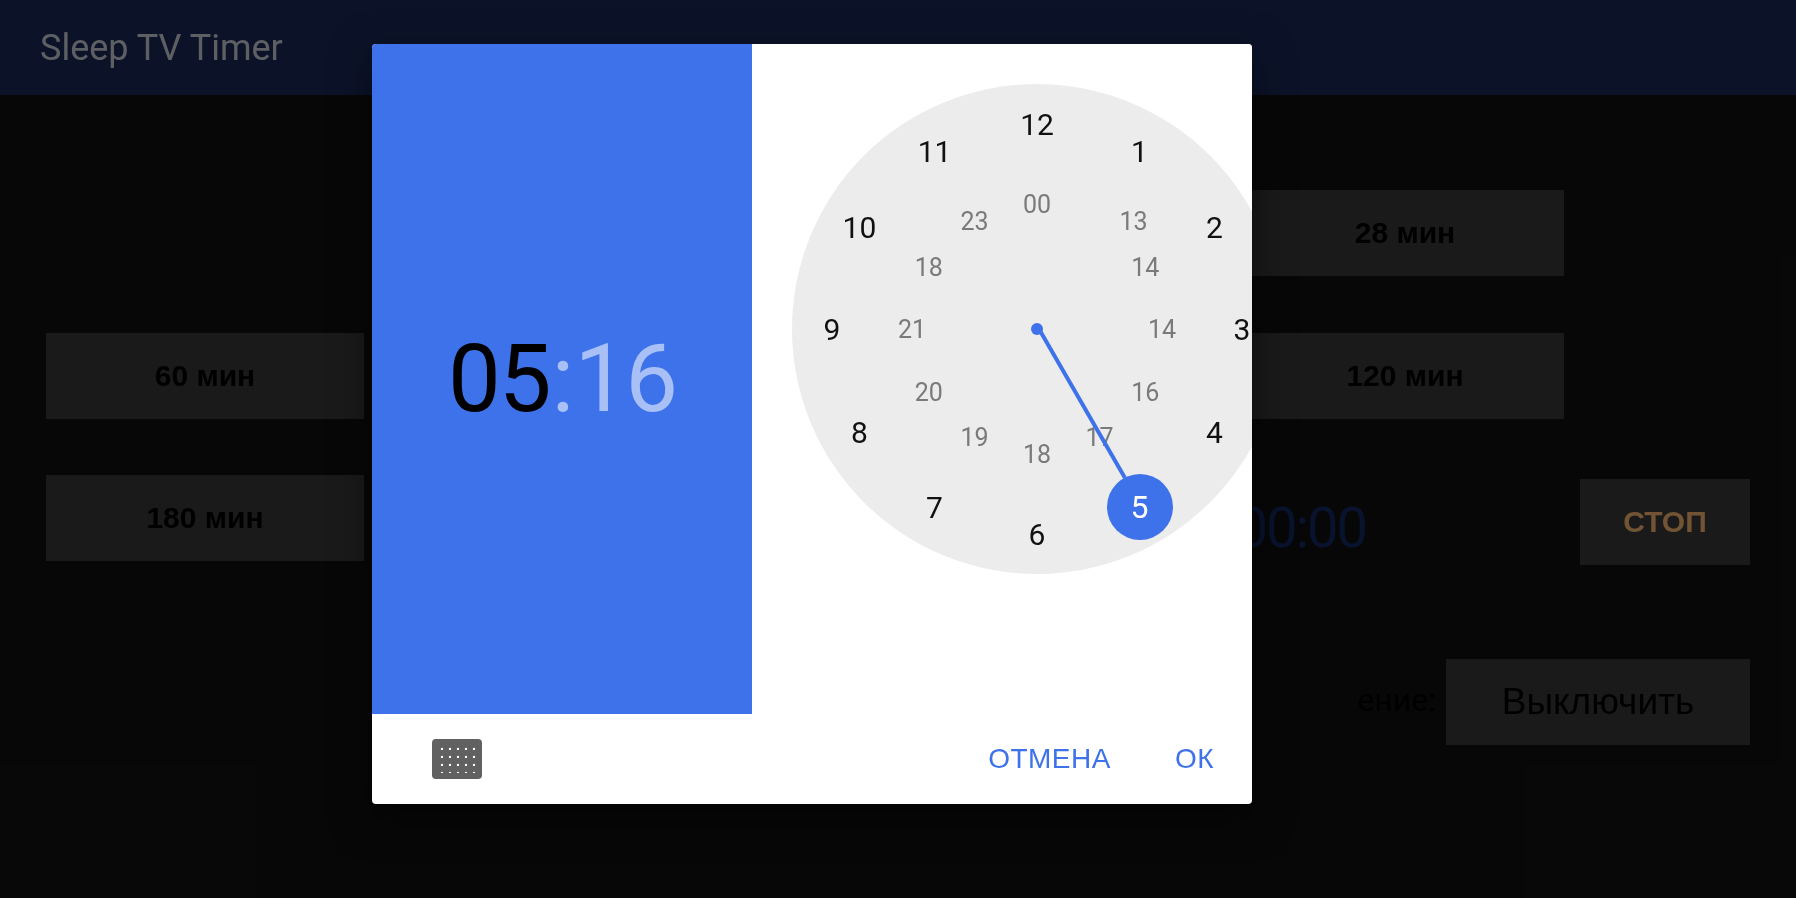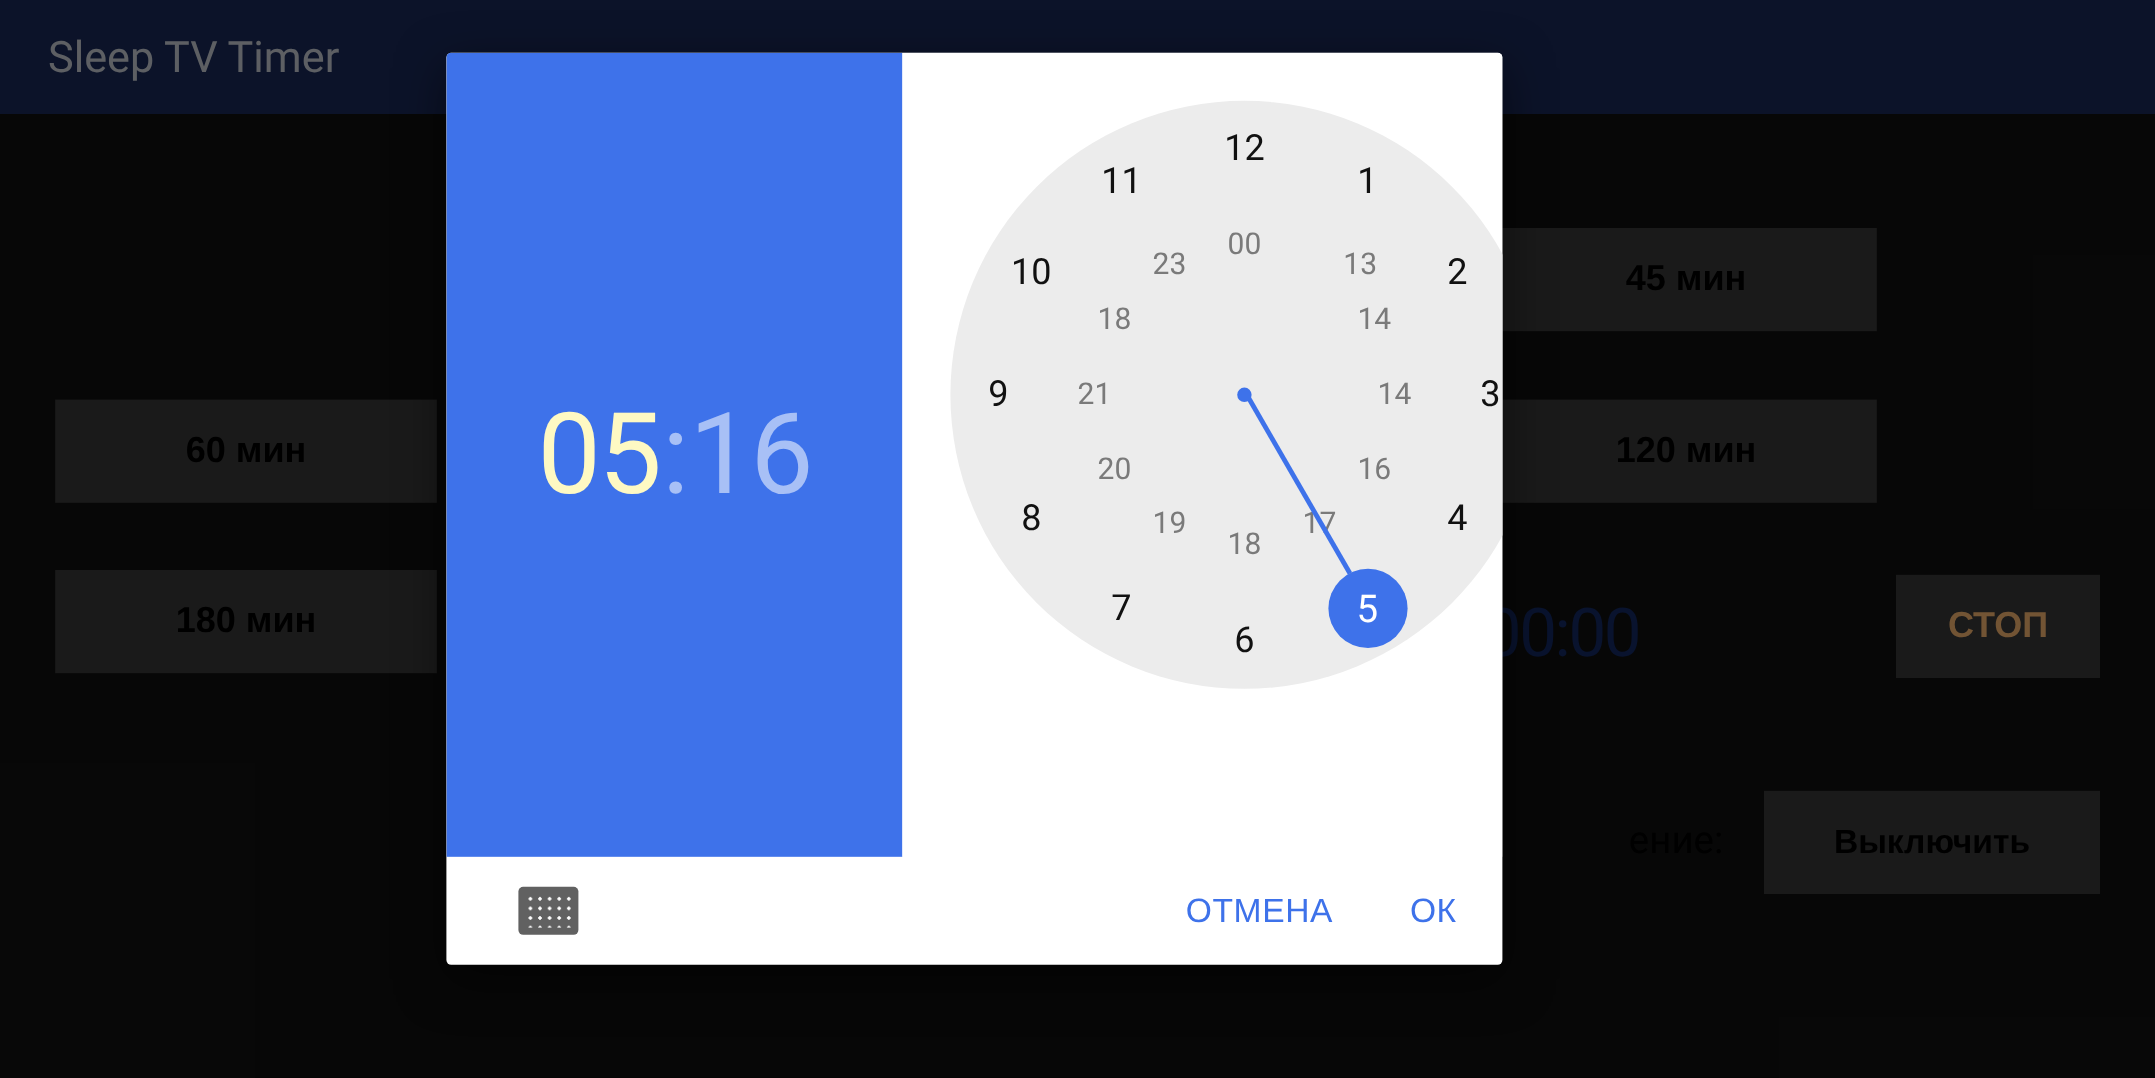--- a/index.html
+++ b/index.html
@@ -81,25 +81,25 @@
     right: 360px;
     color: #000;
     font-size: 32px;
     font-weight: 400;
   }
   .off-btn {
     position: absolute;
     top: 564px;
     right: 46px;
     height: 86px;
-    width: 280px;
+    width: 304px;
     background: #3a3a3a;
     color: #000;
-    font-size: 28px;
-    font-weight: 700;
+    font-size: 37px;
+    font-weight: 400;
     display: flex; align-items: center; justify-content: center;
     border: none;
   }
 
   .scrim {
     position: absolute;
     inset: 0;
     background: rgba(0,0,0,0.55);
   }
 
@@ -127,21 +127,21 @@
     display: flex;
     align-items: center;
     justify-content: center;
   }
   .time-display {
     font-size: 94px;
     font-weight: 400;
     white-space: nowrap;
     letter-spacing: -2px;
   }
-  .time-hh { color: #fef9c3; }
+  .time-hh { color: #000000; }
   .time-sep { color: #a8c0f6; margin: 0 2px; }
   .time-mm { color: #a8c0f6; }
 
   .clock-panel {
     flex: 1;
     background: #fff;
     position: relative;
   }
   .clock-face {
     position: absolute;
@@ -230,21 +230,21 @@
   }
 </style>
 </head>
 <body>
 
 <div class="app">
   <div class="app-header">
     <span>Sleep TV Timer</span>
   </div>
   <div class="app-body">
-    <button class="preset-btn right row1">45 мин</button>
+    <button class="preset-btn right row1">28 мин</button>
     <button class="preset-btn left  row2">60 мин</button>
     <button class="preset-btn right row2">120 мин</button>
     <button class="preset-btn left  row3">180 мин</button>
 
     <div class="countdown">00:00</div>
     <button class="stop-btn">стоп</button>
 
     <div class="off-label">ение:</div>
     <button class="off-btn">Выключить</button>
   </div>

